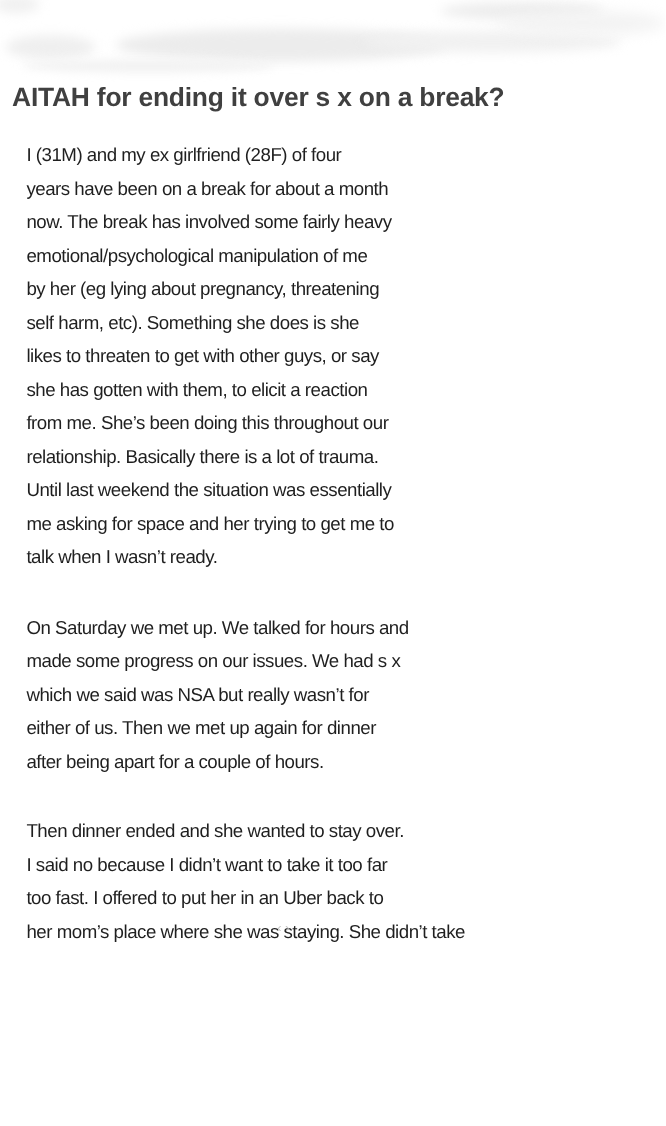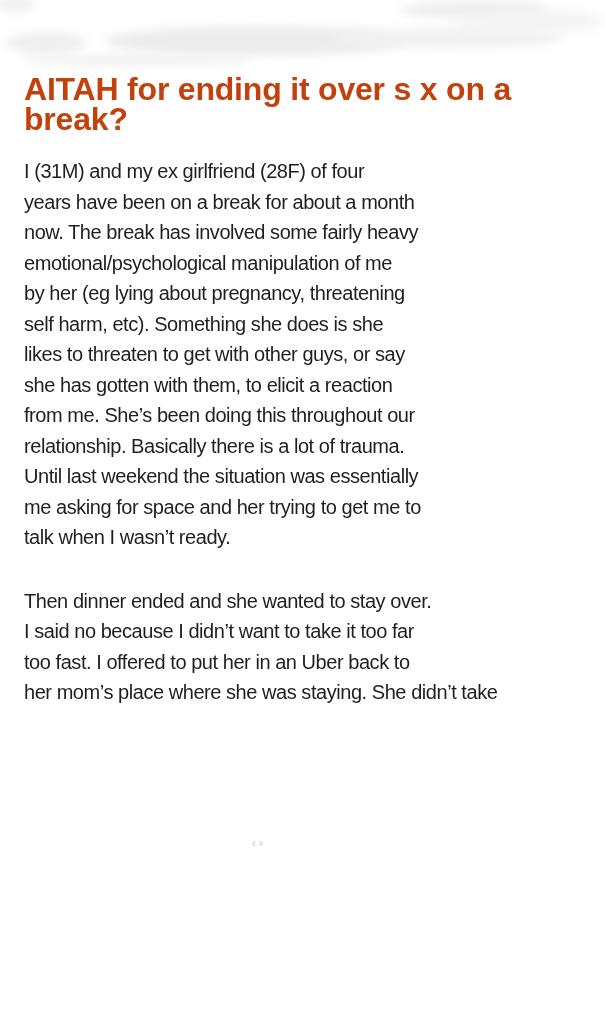--- a/index.html
+++ b/index.html
@@ -28,30 +28,30 @@
   }
   .s1 { left: 105px; top: 26px;  width: 300px; height: 30px; }
   .s2 { left: 330px; top: 28px;  width: 235px; height: 20px; background:#f1f1f1; }
   .s3 { left: 400px; top: 2px;   width: 150px; height: 16px; background:#ededed; }
   .s4 { left: 5px;   top: 32px;  width: 82px;  height: 22px; background:#efefef; }
   .s5 { left: -6px;  top: -4px;  width: 42px;  height: 16px; background:#f0f0f0; }
   .s6 { left: 20px;  top: 54px;  width: 230px; height: 12px; background:#f2f2f2; filter: blur(4px); }
   .s7 { left: 455px; top: 10px;  width: 150px; height: 22px; background:#f3f3f3; filter: blur(6px); }
 
   .title {
-    margin: 74px 20px 0 24px;
-    font-size: 32px;
+    margin: 74px 20px 0 11px;
+    font-size: 24px;
     line-height: 30px;
     font-weight: 700;
     letter-spacing: -0.2px;
-    color: #c2410c;
+    color: #404040;
   }
   .body-text p {
     margin: 33px 18px 0 24px;
-    font-size: 20px;
+    font-size: 17px;
     line-height: 30.5px;
     letter-spacing: -0.45px;
     color: #1f1f1f;
     white-space: pre-line;
   }
   .body-text p.first {
     margin-top: 22px;
   }
   .censor-mark {
     position: absolute;
@@ -84,20 +84,25 @@
 emotional/psychological manipulation of me
 by her (eg lying about pregnancy, threatening
 self harm, etc). Something she does is she
 likes to threaten to get with other guys, or say
 she has gotten with them, to elicit a reaction
 from me. She’s been doing this throughout our
 relationship. Basically there is a lot of trauma.
 Until last weekend the situation was essentially
 me asking for space and her trying to get me to
 talk when I wasn’t ready.</p>
+    <p>On Saturday we met up. We talked for hours and
+made some progress on our issues. We had s  x
+which we said was NSA but really wasn’t for
+either of us. Then we met up again for dinner
+after being apart for a couple of hours.</p>
     <p>Then dinner ended and she wanted to stay over.
 I said no because I didn’t want to take it too far
 too fast. I offered to put her in an Uber back to
 her mom’s place where she was staying. She didn’t take</p>
   </div>
 
   <span class="censor-mark">‹›</span>
 
 </div>
 

